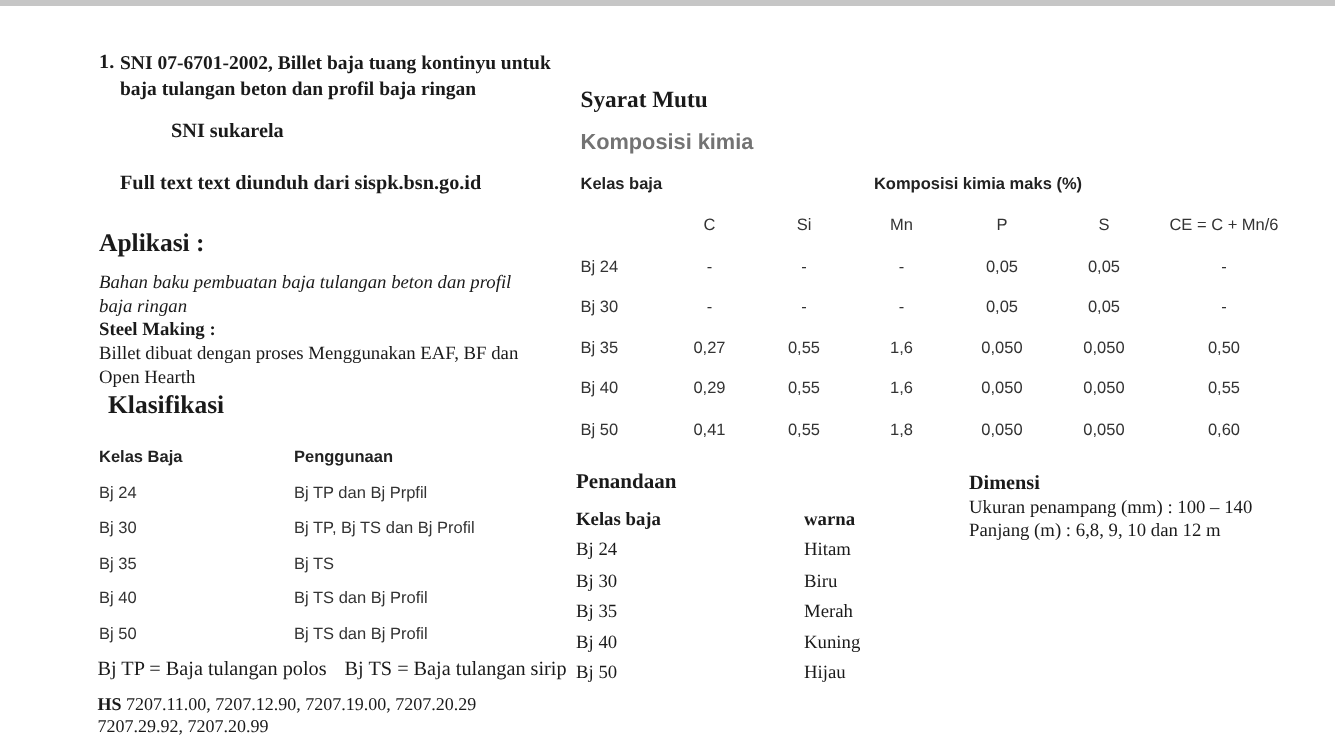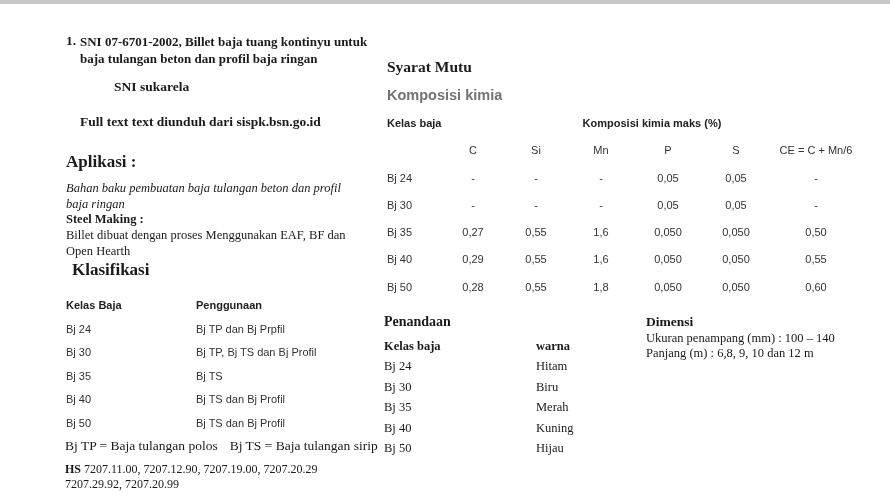--- a/index.html
+++ b/index.html
@@ -181,21 +181,21 @@
 
   <div class="l">Bj 40</div>
   <div class="c">0,29</div>
   <div class="c">0,55</div>
   <div class="c">1,6</div>
   <div class="c">0,050</div>
   <div class="c">0,050</div>
   <div class="c">0,55</div>
 
   <div class="l">Bj 50</div>
-  <div class="c">0,28</div>
+  <div class="c">0,41</div>
   <div class="c">0,55</div>
   <div class="c">1,8</div>
   <div class="c">0,050</div>
   <div class="c">0,050</div>
   <div class="c">0,60</div>
 </div>
 
 <div class="abs section-heading h-penandaan">Penandaan</div>
 
 <div class="abs pen-table">

